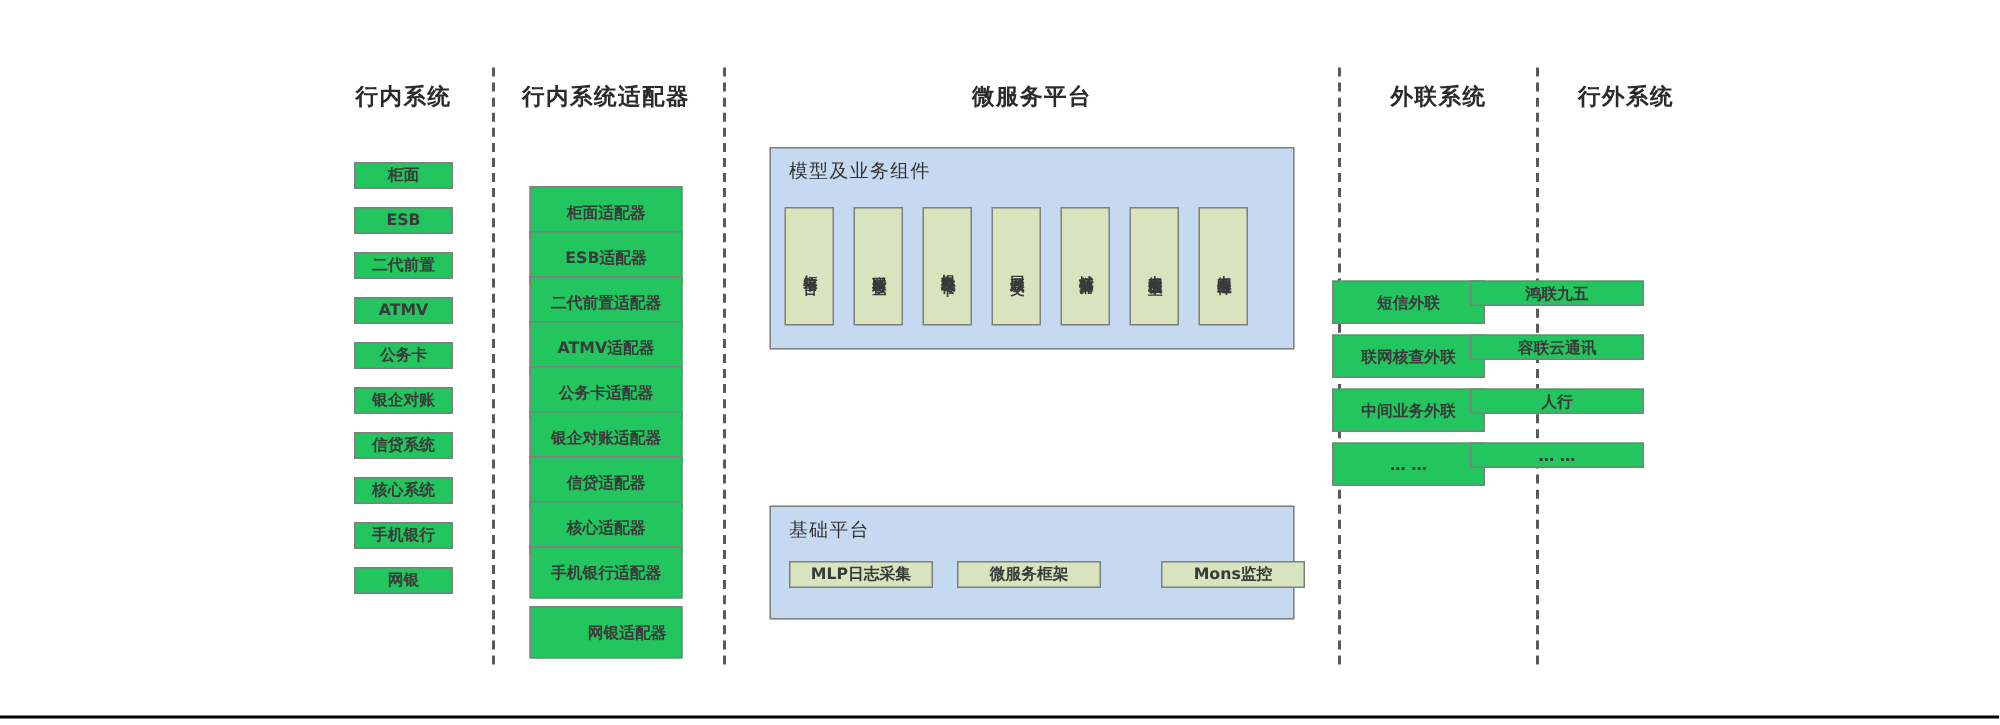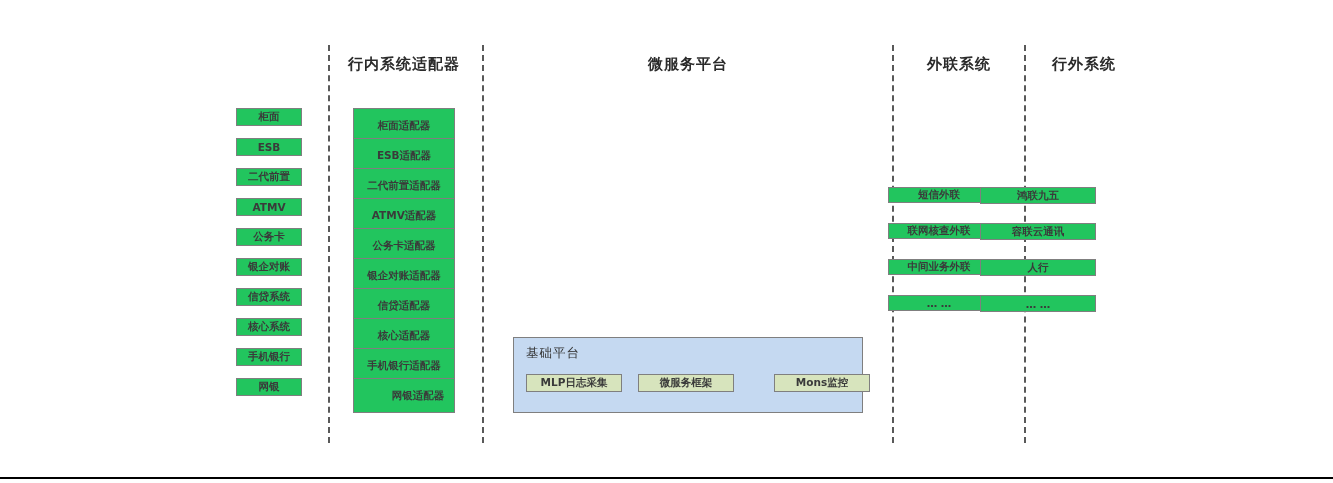--- a/index.html
+++ b/index.html
@@ -8,22 +8,22 @@
 
   .lane-title{position:absolute;top:53px;width:160px;height:22px;line-height:22px;
     text-align:center;font-size:15px;font-weight:bold;color:#2b2b2b;letter-spacing:1px;}
 
   .divider{position:absolute;top:45px;height:398px;width:0;border-left:2px dashed #595959;}
 
   .gbox{position:absolute;background:#22c55e;border:1px solid #7f7f7f;
     display:flex;align-items:center;justify-content:center;
     font-size:10.5px;font-weight:bold;color:#3a3a3a;box-sizing:border-box;white-space:nowrap;}
   .c1{left:236px;width:66px;height:18px;}
-  .c2{left:353px;width:102px;height:35px;}
-  .c4{left:888px;width:102px;height:16px;}
+  .c2{left:353px;width:102px;height:35px;margin-top:16px;}
+  .c4{left:888px;width:102px;height:29px;}
   .c5{left:980px;width:116px;height:17px;}
 
   .panel{position:absolute;left:513px;width:350px;background:#c5d9f1;
     border:1px solid #7f7f7f;box-sizing:border-box;}
   .panel-title{position:absolute;left:12px;top:7px;font-size:12.5px;color:#333333;letter-spacing:1px;}
 
   .vbox{position:absolute;top:39px;width:33px;height:79px;background:#d7e4bd;border:1px solid #7f7f7f;
     box-sizing:border-box;display:flex;align-items:center;justify-content:center;
     writing-mode:vertical-rl;text-orientation:upright;
     font-size:9.5px;font-weight:bold;color:#3a3a3a;line-height:1;letter-spacing:1px;}
@@ -32,20 +32,21 @@
     box-sizing:border-box;display:flex;align-items:center;justify-content:center;
     font-size:10.5px;font-weight:bold;color:#3a3a3a;white-space:nowrap;}
 
   .baseline{position:absolute;left:0;top:477px;width:1333px;height:2px;background:#000000;}
 </style>
 </head>
 <body>
 
 <div class="canvas">
 
+  <div class="lane-title" style="left:189px;">行内系统</div>
   <div class="lane-title" style="left:324px;">行内系统适配器</div>
   <div class="lane-title" style="left:608px;">微服务平台</div>
   <div class="lane-title" style="left:879px;">外联系统</div>
   <div class="lane-title" style="left:1004px;">行外系统</div>
 
   <div class="divider" style="left:328px;"></div>
   <div class="divider" style="left:482px;"></div>
   <div class="divider" style="left:892px;"></div>
   <div class="divider" style="left:1024px;"></div>
 
@@ -62,22 +63,32 @@
 
   <div class="gbox c2" style="top:108px;">柜面适配器</div>
   <div class="gbox c2" style="top:138px;">ESB适配器</div>
   <div class="gbox c2" style="top:168px;">二代前置适配器</div>
   <div class="gbox c2" style="top:198px;">ATMV适配器</div>
   <div class="gbox c2" style="top:228px;">公务卡适配器</div>
   <div class="gbox c2" style="top:258px;">银企对账适配器</div>
   <div class="gbox c2" style="top:288px;">信贷适配器</div>
   <div class="gbox c2" style="top:318px;">核心适配器</div>
   <div class="gbox c2" style="top:348px;">手机银行适配器</div>
-  <div class="gbox c2" style="top:378px;padding-left:28px;">网银适配器</div>
+  <div class="gbox c2" style="top:388px;padding-left:28px;">网银适配器</div>
 
+  <div class="panel" style="top:98px;height:135px;">
+    <div class="panel-title">模型及业务组件</div>
+    <div class="vbox" style="left:9px;">短信平台</div>
+    <div class="vbox" style="left:55px;">联网核查</div>
+    <div class="vbox" style="left:101px;">银联及银行卡</div>
+    <div class="vbox" style="left:147px;">同城票交</div>
+    <div class="vbox" style="left:193px;">城商行清算</div>
+    <div class="vbox" style="left:239px;">中间业务模型</div>
+    <div class="vbox" style="left:285px;">中间业务组件</div>
+  </div>
 
 
   <div class="panel" style="top:337px;height:76px;">
     <div class="panel-title">基础平台</div>
     <div class="hgbox" style="left:12px;top:36px;">MLP日志采集</div>
     <div class="hgbox" style="left:124px;top:36px;">微服务框架</div>
     <div class="hgbox" style="left:237px;top:36px;margin-left:23px;">Mons监控</div>
   </div>
 
   <div class="gbox c4" style="top:187px;">短信外联</div>

